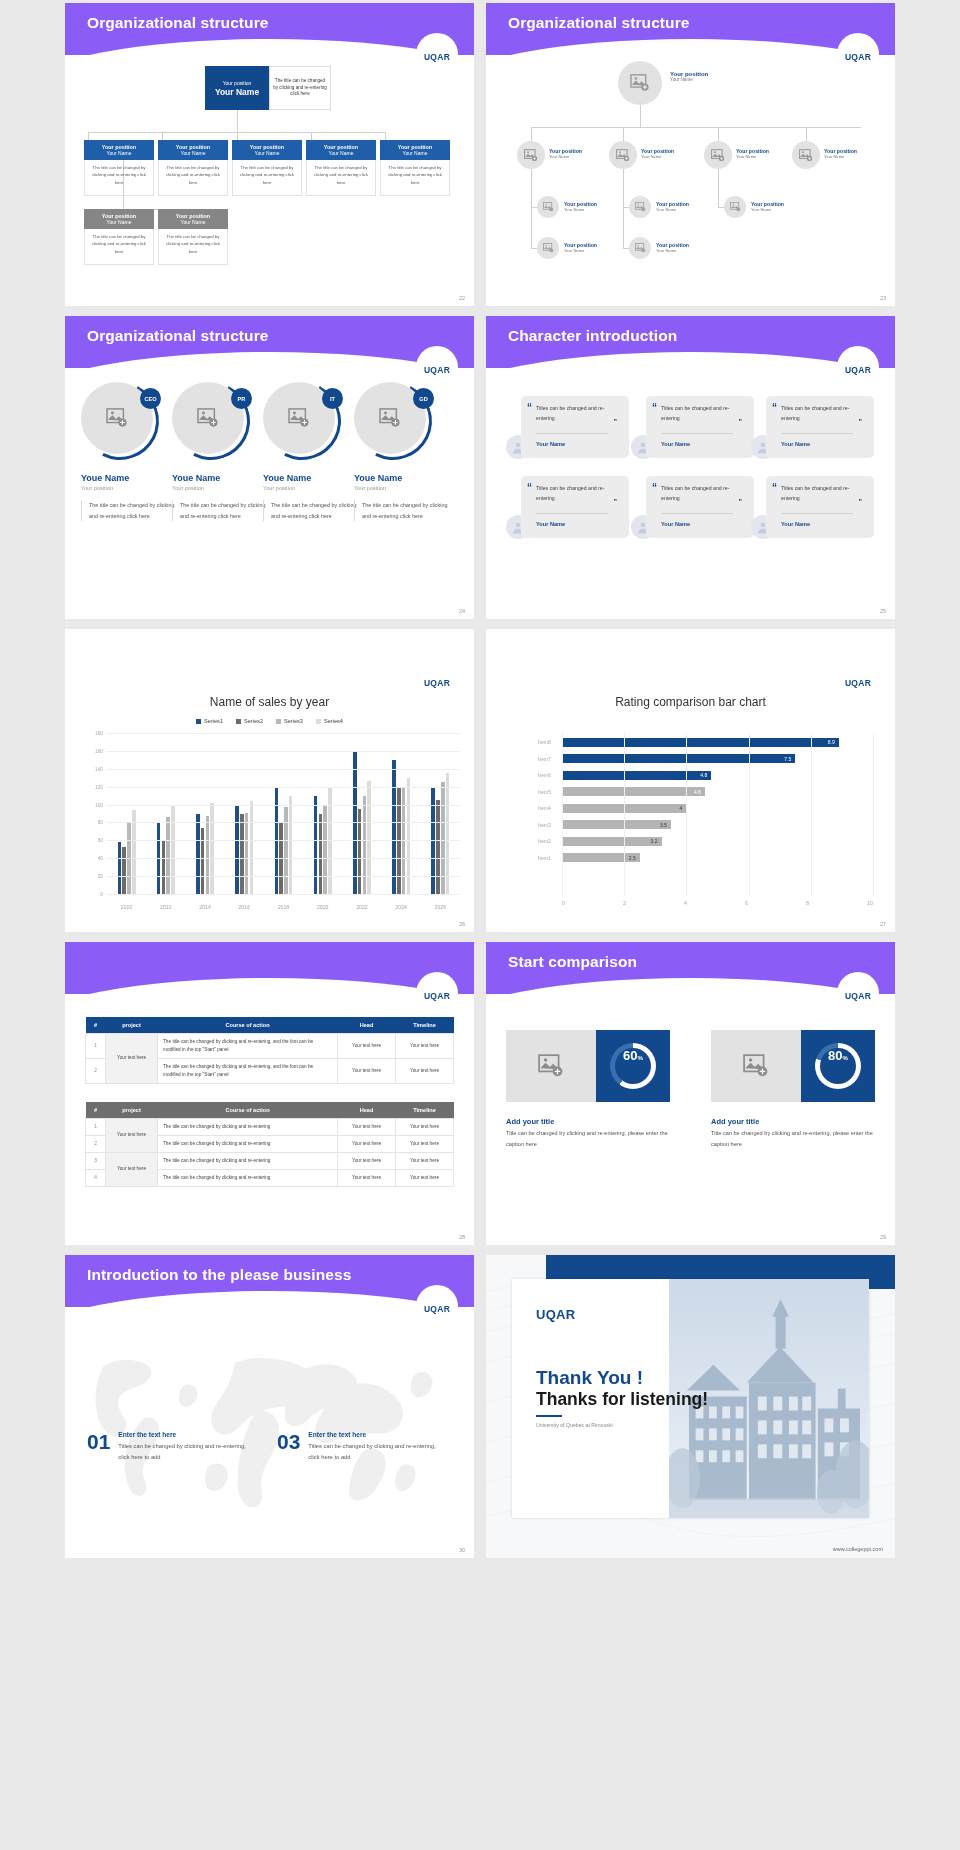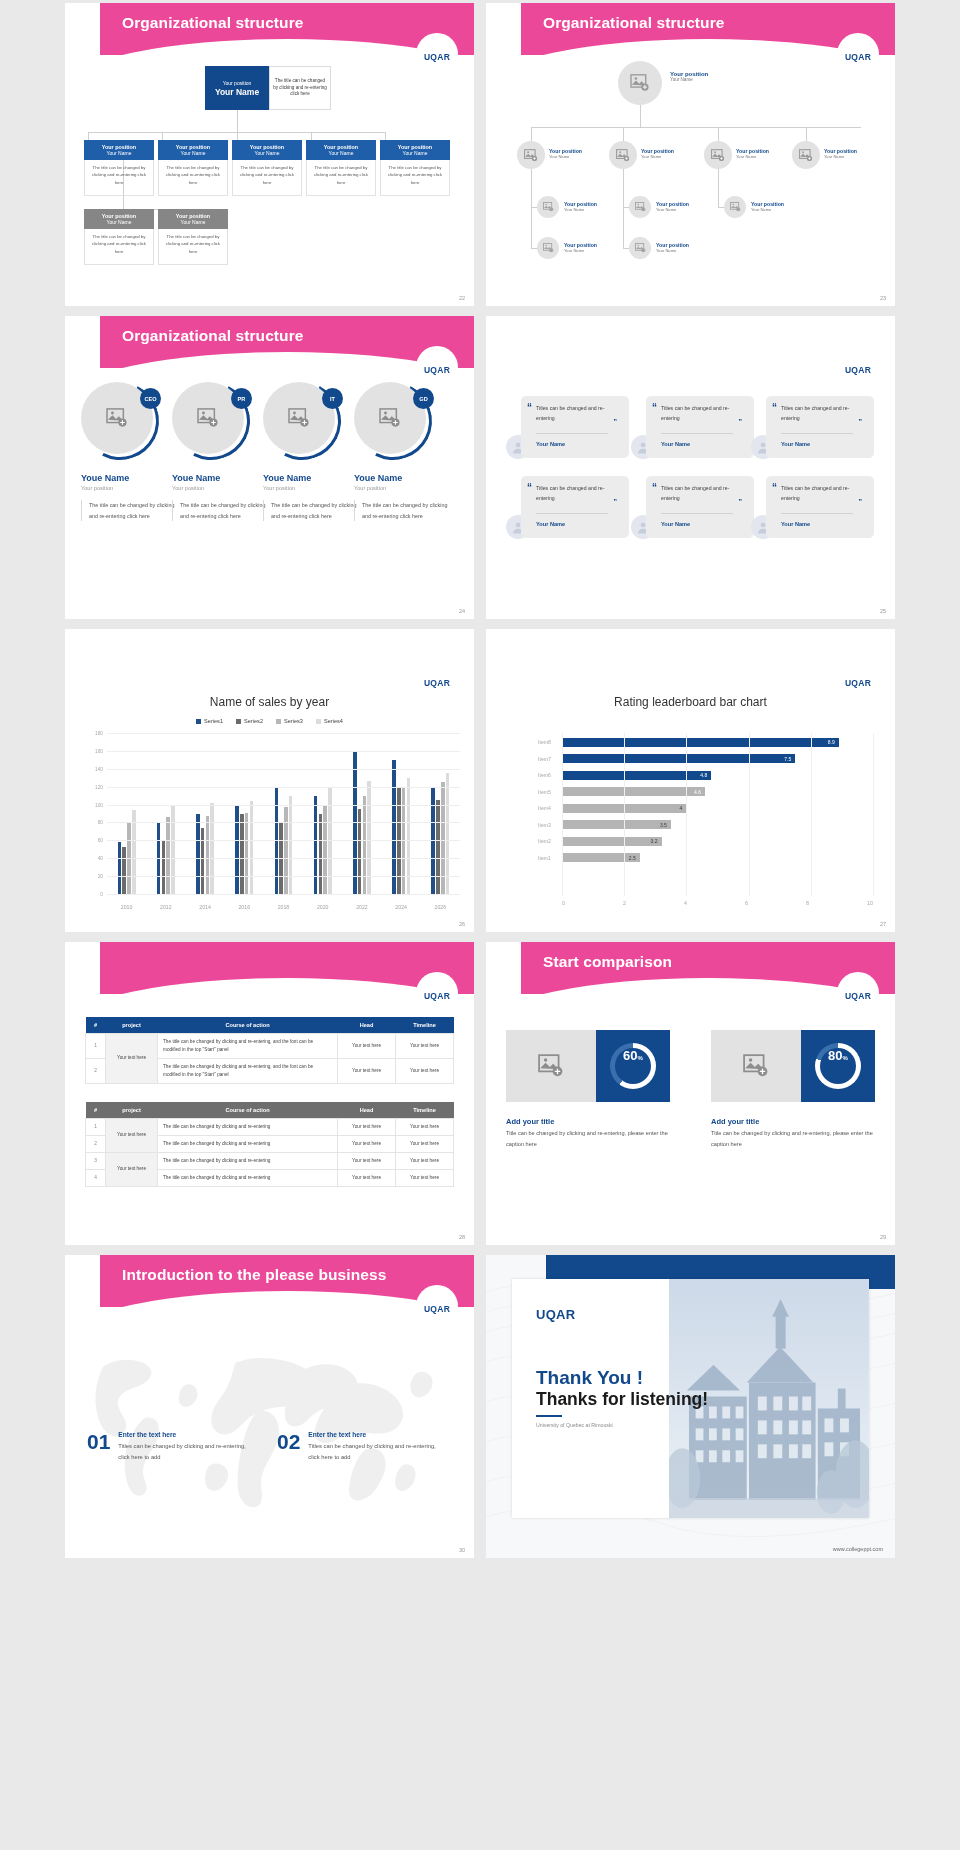--- a/index.html
+++ b/index.html
@@ -20,23 +20,22 @@
   }
   .slide {
     position: relative;
     background: #ffffff;
     overflow: hidden;
     width: 409px; height: 303px;
   }
   
   .banner {
     position: absolute; top: 0; left: 0; right: 0; height: 52px;
-    background: #ec4899;
+    background: #8b5cf6;
     overflow: hidden;
-    margin-left: 35px;
   }
   .banner .curve {
     position: absolute; left: -8%; bottom: -30px; width: 116%; height: 46px;
     background: #ffffff;
     border-radius: 50% 50% 0 0 / 100% 100% 0 0;
   }
   .banner h1 {
     position: relative; z-index: 2;
     color: #ffffff;
     font-size: 15.5px; font-weight: bold;
@@ -517,20 +516,24 @@
         <div class="tag">GD</div>
       </div>
       <div class="nm">Youe Name</div>
       <div class="ps">Your position</div>
       <div class="tx">The title can be changed by clicking and re-entering click here</div>
     </div>
     <div class="pagenum">24</div>
   </div>
 
   <div class="slide">
+    <div class="banner">
+      <h1>Character introduction</h1>
+      <div class="curve"></div>
+    </div>
     <div class="logo-badge">
       <span>UQAR</span>
     </div>
 
     <div class="qav" style="left:20px;top:119px;">
         <svg width="14" height="14" viewBox="0 0 24 24">
           <circle cx="12" cy="8.5" r="4" fill="#c6cddd"></circle>
           <path d="M3.5 23c0-5 4-8 8.5-8s8.5 3 8.5 8z" fill="#c6cddd"></path>
         </svg>
       </div>
@@ -726,21 +729,21 @@
         <span>2024</span>
         <span>2026</span>
       </div>
     <div class="pagenum">26</div>
   </div>
 
   <div class="slide">
     <div class="logo-badge">
       <span>UQAR</span>
     </div>
-    <div class="chart-title">Rating leaderboard bar chart</div>
+    <div class="chart-title">Rating comparison bar chart</div>
     <div id="vg-27"></div>
     <div class="hrows" id="hrows-27">
         <div class="hrow">
           <div class="cat">Item8</div>
           <div class="track">
             <div class="fill" style="width: 89%; background: rgb(18, 72, 140);">
               <span style="color: rgb(255, 255, 255);">8.9</span>
             </div>
           </div>
         </div>
@@ -973,21 +976,21 @@
       </g>
     </svg>
     <div class="numitem" style="left:22px;">
       <div class="nb">01</div>
       <div>
         <div class="tt">Enter the text here</div>
         <div class="dd">Titles can be changed by clicking and re-entering, click here to add</div>
       </div>
     </div>
     <div class="numitem" style="left:212px;">
-      <div class="nb">02</div>
+      <div class="nb">03</div>
       <div>
         <div class="tt">Enter the text here</div>
         <div class="dd">Titles can be changed by clicking and re-entering, click here to add</div>
       </div>
     </div>
     <div class="pagenum">30</div>
   </div>
 
   <div class="slide">
     <div class="ty-wrap">

